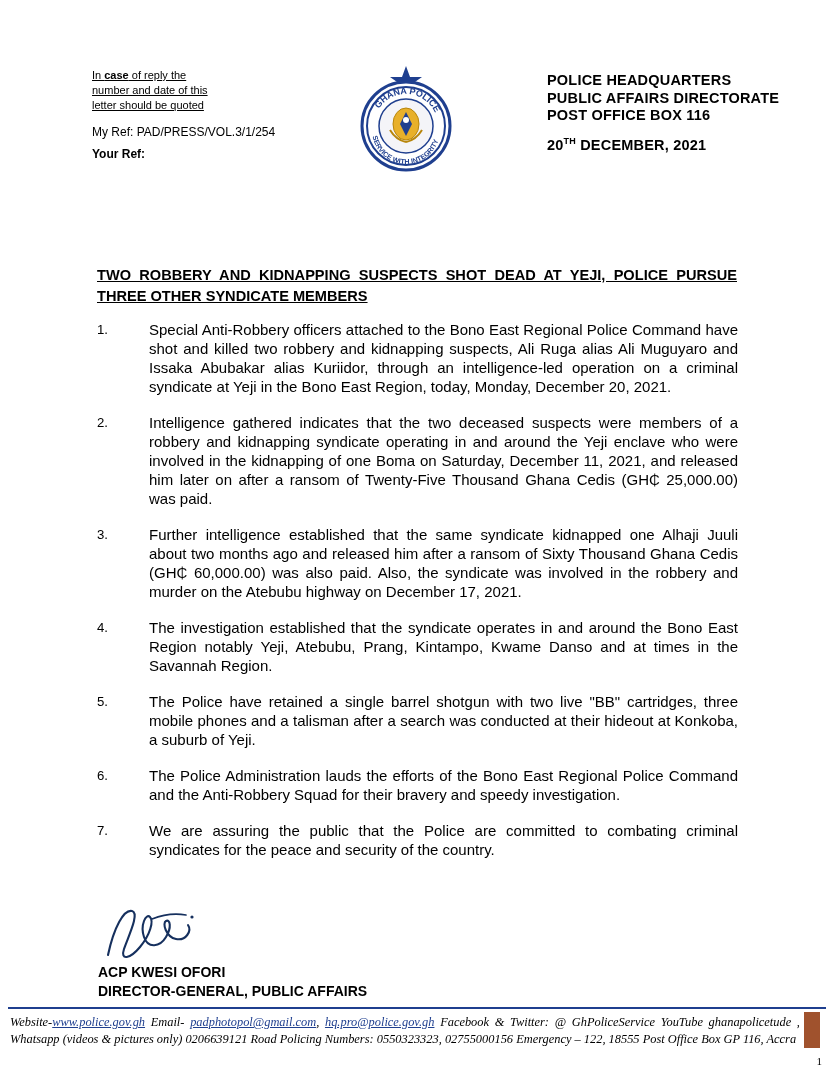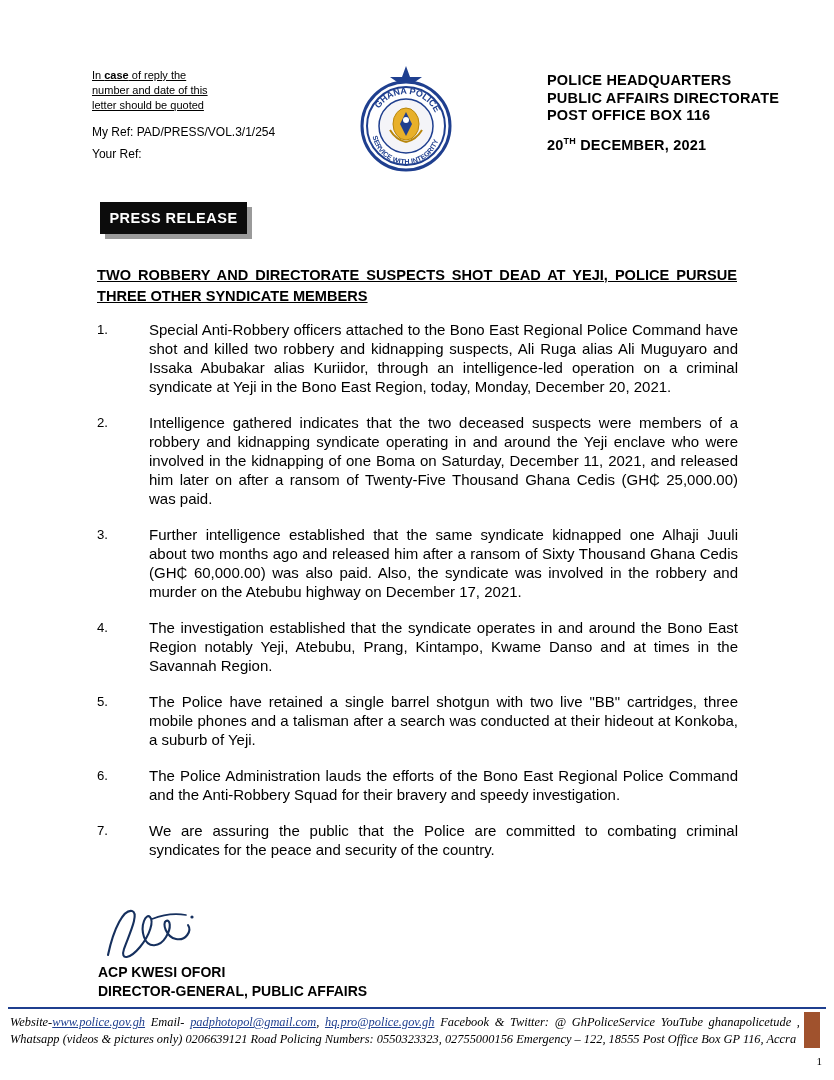--- a/index.html
+++ b/index.html
@@ -41,21 +41,21 @@
   .ref-note {
     text-decoration: underline;
     font-size: 11px;
     line-height: 15px;
   }
   .ref-note b { font-weight: bold; }
   .ref-line {
     margin-top: 12px;
     font-size: 12px;
   }
-  .ref-line.second { margin-top: 8px; }
+  .ref-line.second { margin-top: 8px; font-weight: bold; }
 
   .crest {
     position: absolute;
     left: 262px;
     top: -4px;
     width: 104px;
     height: 112px;
   }
 
   .addr-block {
@@ -246,26 +246,22 @@
     </div>
 
     <div class="addr-block">
       <div>POLICE HEADQUARTERS</div>
       <div>PUBLIC AFFAIRS DIRECTORATE</div>
       <div>POST OFFICE BOX 116</div>
       <div class="addr-date"><span>20</span><sup>TH</sup><span> DECEMBER, 2021</span></div>
     </div>
   </div>
 
-  <div class="badge-wrap">
-    <div class="badge-shadow"></div>
-    <div class="badge">PRESS RELEASE</div>
-  </div>
-
-  <div class="doc-title">TWO ROBBERY AND DIRECTORATE SUSPECTS SHOT DEAD AT YEJI, POLICE PURSUE THREE OTHER SYNDICATE MEMBERS</div>
+
+  <div class="doc-title">TWO ROBBERY AND KIDNAPPING SUSPECTS SHOT DEAD AT YEJI, POLICE PURSUE THREE OTHER SYNDICATE MEMBERS</div>
 
   <div class="body-list">
 
     <div class="item">
       <div class="item-num">1.</div>
       <div class="item-text">Special Anti-Robbery officers attached to the Bono East Regional Police Command have shot and killed two robbery and kidnapping suspects, Ali Ruga alias Ali Muguyaro and Issaka Abubakar alias Kuriidor, through an intelligence-led operation on a criminal syndicate at Yeji in the Bono East Region, today, Monday, December 20, 2021.</div>
     </div>
 
     <div class="item">
       <div class="item-num">2.</div>

